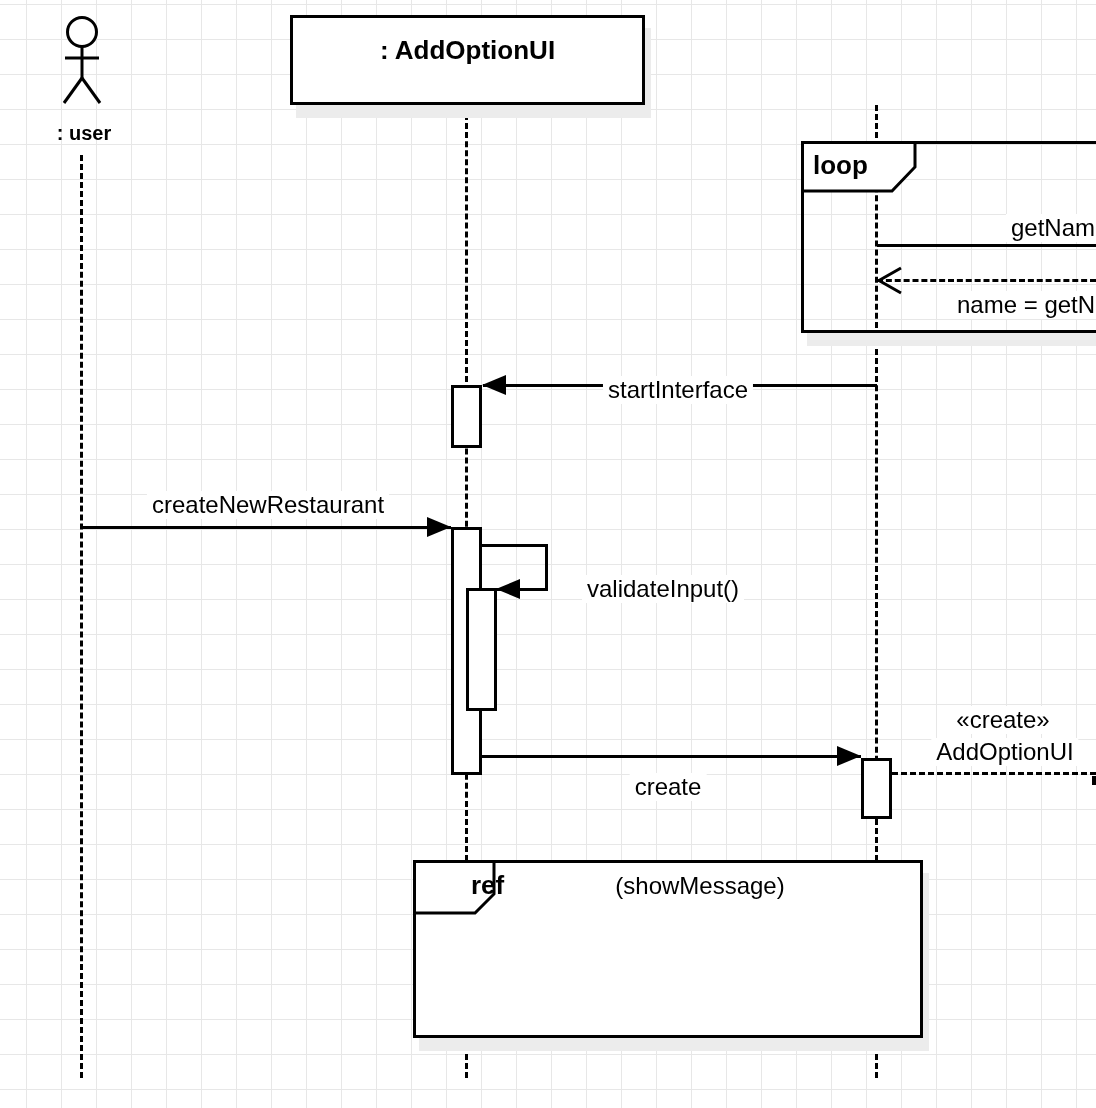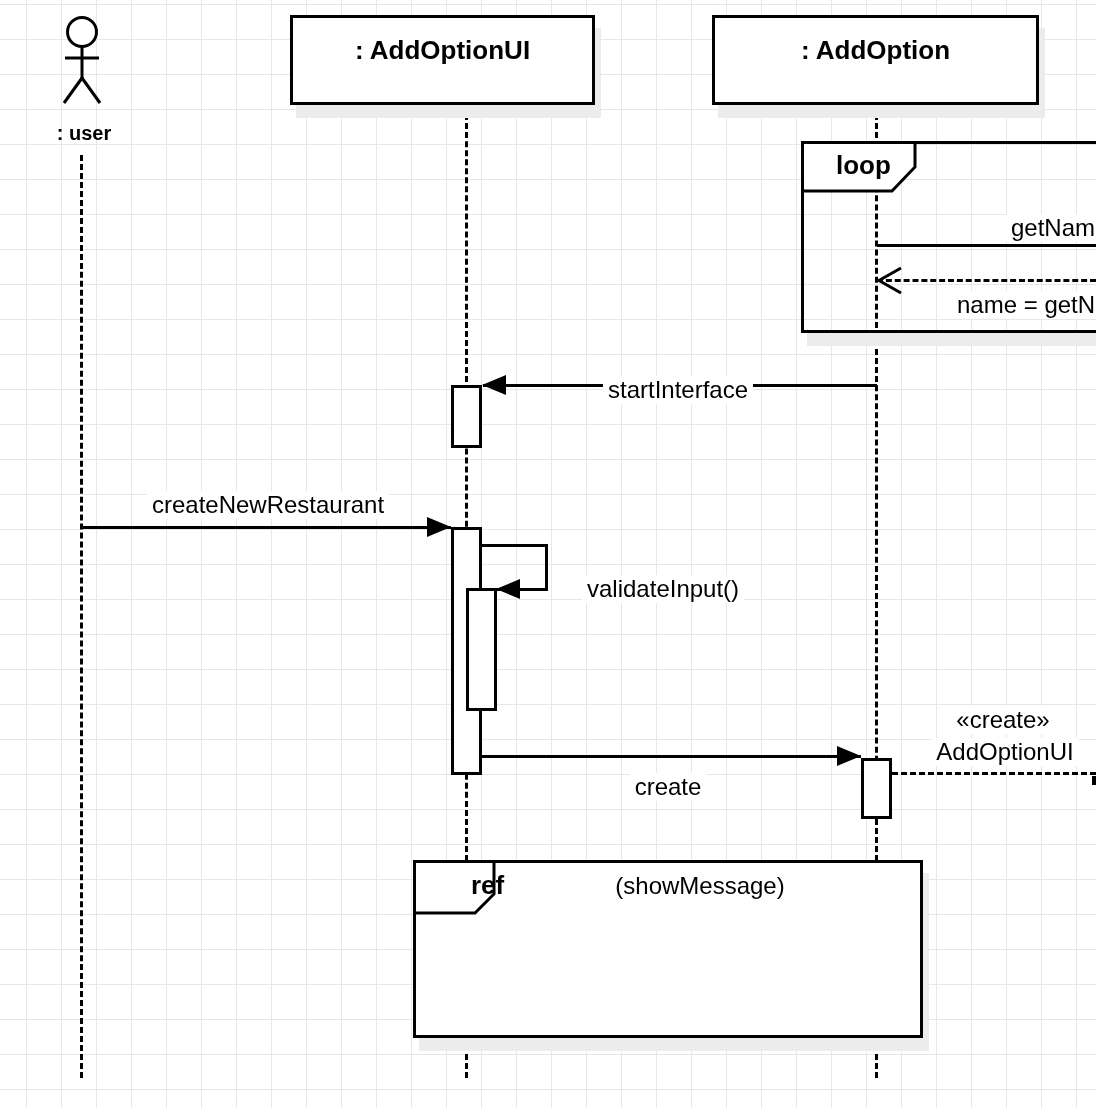--- a/index.html
+++ b/index.html
@@ -50,28 +50,27 @@
 
   <svg class="abs" style="left:58px; top:12px;" width="48" height="94" viewBox="0 0 48 94">
     <circle cx="24" cy="20" r="14.5" fill="#fff" stroke="#000" stroke-width="3"></circle>
     <line x1="24" y1="34.5" x2="24" y2="66" stroke="#000" stroke-width="3"></line>
     <line x1="7" y1="46" x2="41" y2="46" stroke="#000" stroke-width="3"></line>
     <line x1="24" y1="66" x2="6" y2="91" stroke="#000" stroke-width="3"></line>
     <line x1="24" y1="66" x2="42" y2="91" stroke="#000" stroke-width="3"></line>
   </svg>
   <div class="abs msg bold ctr" style="left:84px; top:119px;">: user</div>
 
-  <div class="abs objhead" style="left:290px; top:15px; width:305px; height:90px;">: AddOptionUI</div>
-  <div class="abs objhead" style="left:712px; top:15px; width:327px; height:90px;">: AddOption</div>
+  <div class="abs objhead" style="left:290px; top:15px; width:355px; height:90px;">: AddOptionUI</div>
 
   <div class="abs frame" style="left:801px; top:141px; width:330px; height:192px;"></div>
   <svg class="abs" style="left:801px; top:141px;" width="118" height="53" viewBox="0 0 118 53">
     <polygon points="1.5,1.5 114,1.5 114,26 91,50 1.5,50" fill="#fff" stroke="#000" stroke-width="3"></polygon>
   </svg>
-  <div class="abs pent-label" style="left:836px; top:152px;">loop</div>
+  <div class="abs pent-label" style="left:813px; top:152px;">loop</div>
 
   <div class="abs mline" style="left:877px; top:244px; width:219px;"></div>
   <div class="abs msg" style="left:1006px; top:214px;">getName</div>
 
   <div class="abs dline" style="left:877px; top:279px; width:219px;"></div>
   <svg class="abs" style="left:876px; top:266px;" width="28" height="29" viewBox="0 0 28 29">
     <polyline points="25,2 3,14.5 25,27" fill="none" stroke="#000" stroke-width="3"></polyline>
   </svg>
   <div class="abs msg" style="left:952px; top:291px;">name = getName</div>
 

